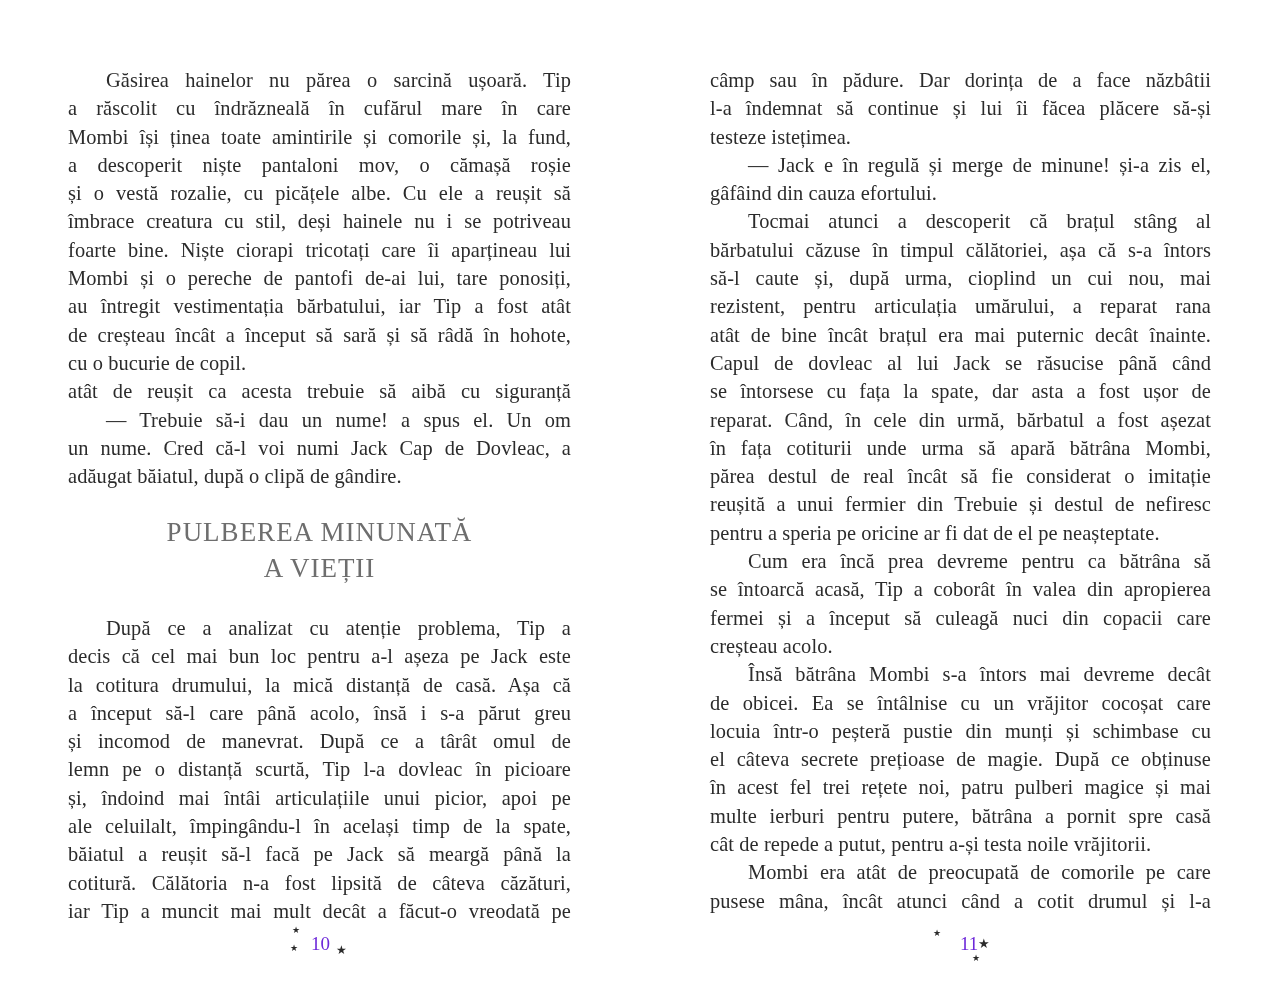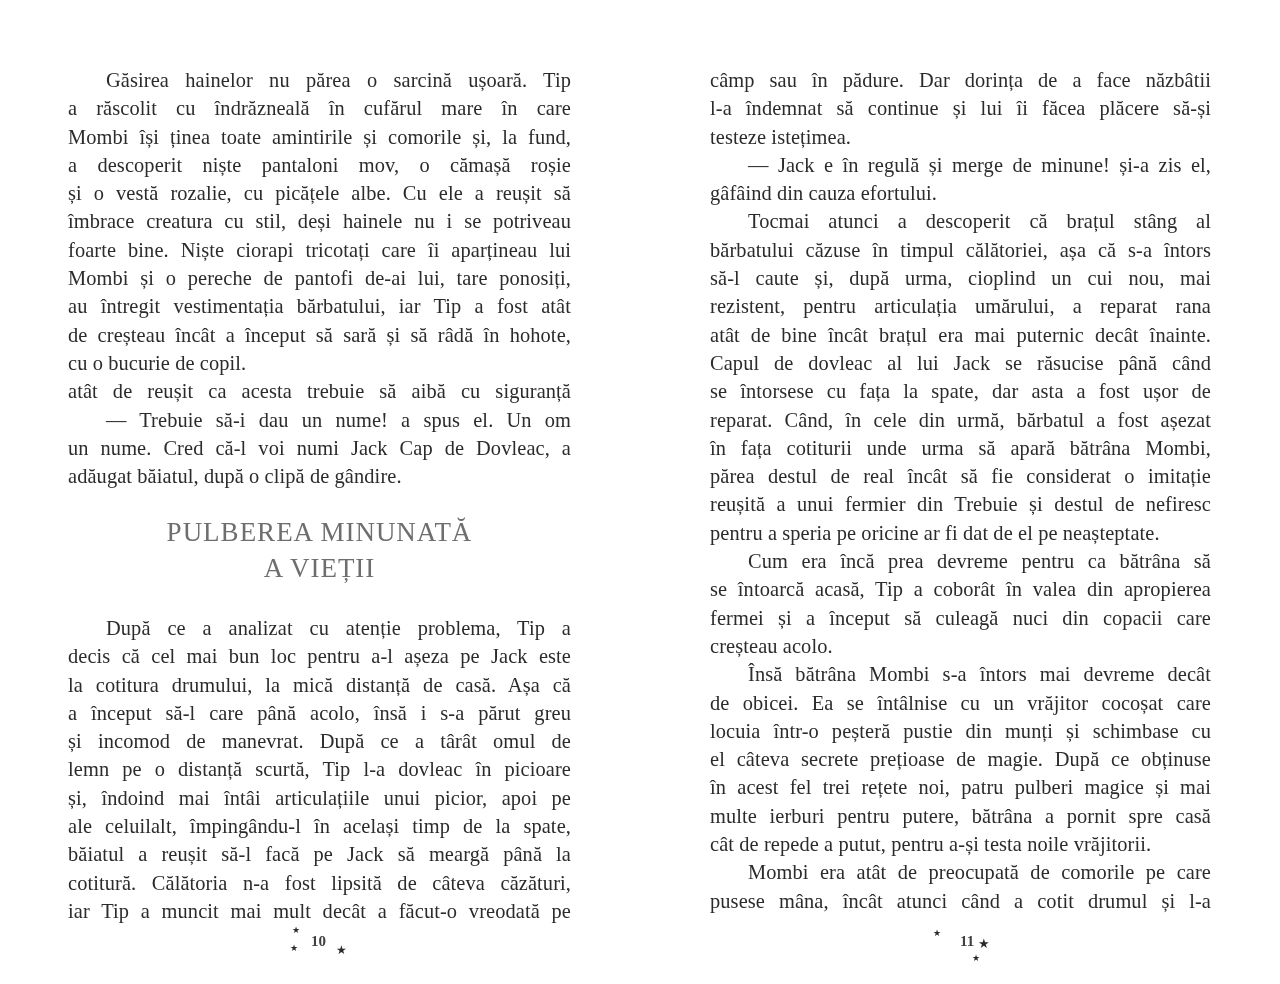--- a/index.html
+++ b/index.html
@@ -19,21 +19,21 @@
     font-family: Liberation Serif, serif; letter-spacing: 0.1px;
   }
   .line.indent { padding-left: 38px; }
   .line.last { text-align-last: left; }
   .heading {
     position: absolute; left: 68px; width: 503px; text-align: center;
     font-family: "Liberation Serif", serif; color: #6e6e6e; font-size: 27px; letter-spacing: 1px;
     line-height: 36px;
   }
   .folio {
-    position: absolute; font-family: "Liberation Serif", serif; font-size: 15px; color: #404040; font-weight: bold;
+    position: absolute; font-family: "Liberation Serif", serif; font-size: 19px; color: #6d28d9;
   }
   .star { position: absolute; color: #2b2b2b; line-height: 1; }
 </style>
 </head>
 <body>
 
 <div class="page left">
   <div class="lines" id="left-block1">
       <div class="line indent">Găsirea hainelor nu părea o sarcină ușoară. Tip</div>
       <div class="line">a răscolit cu îndrăzneală în cufărul mare în care</div>

